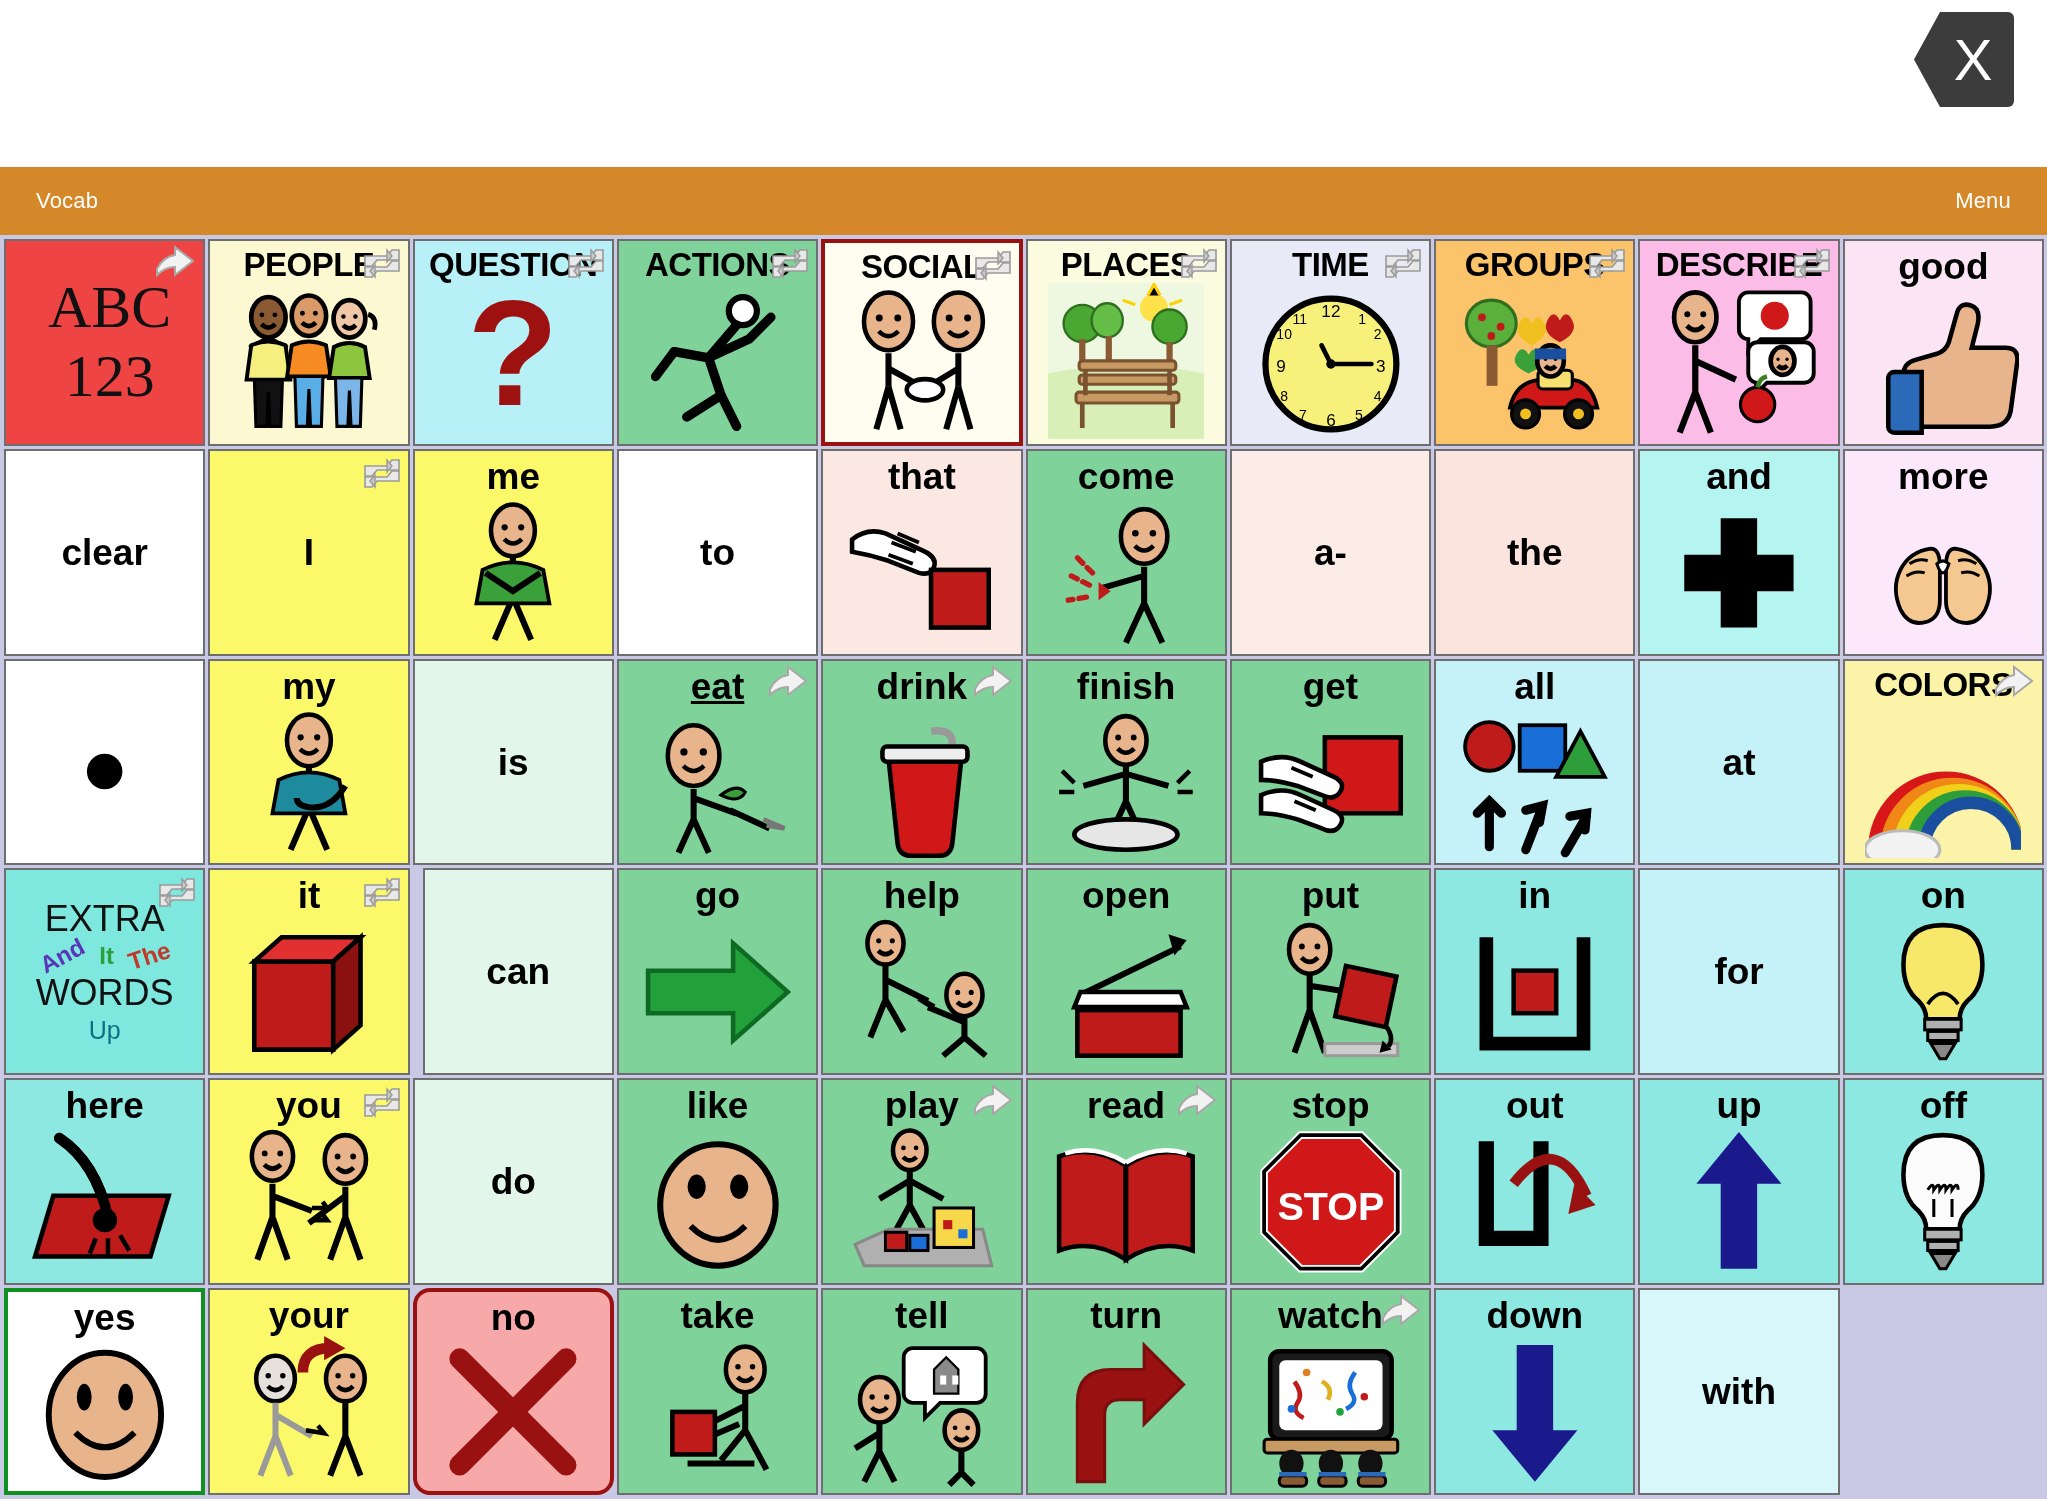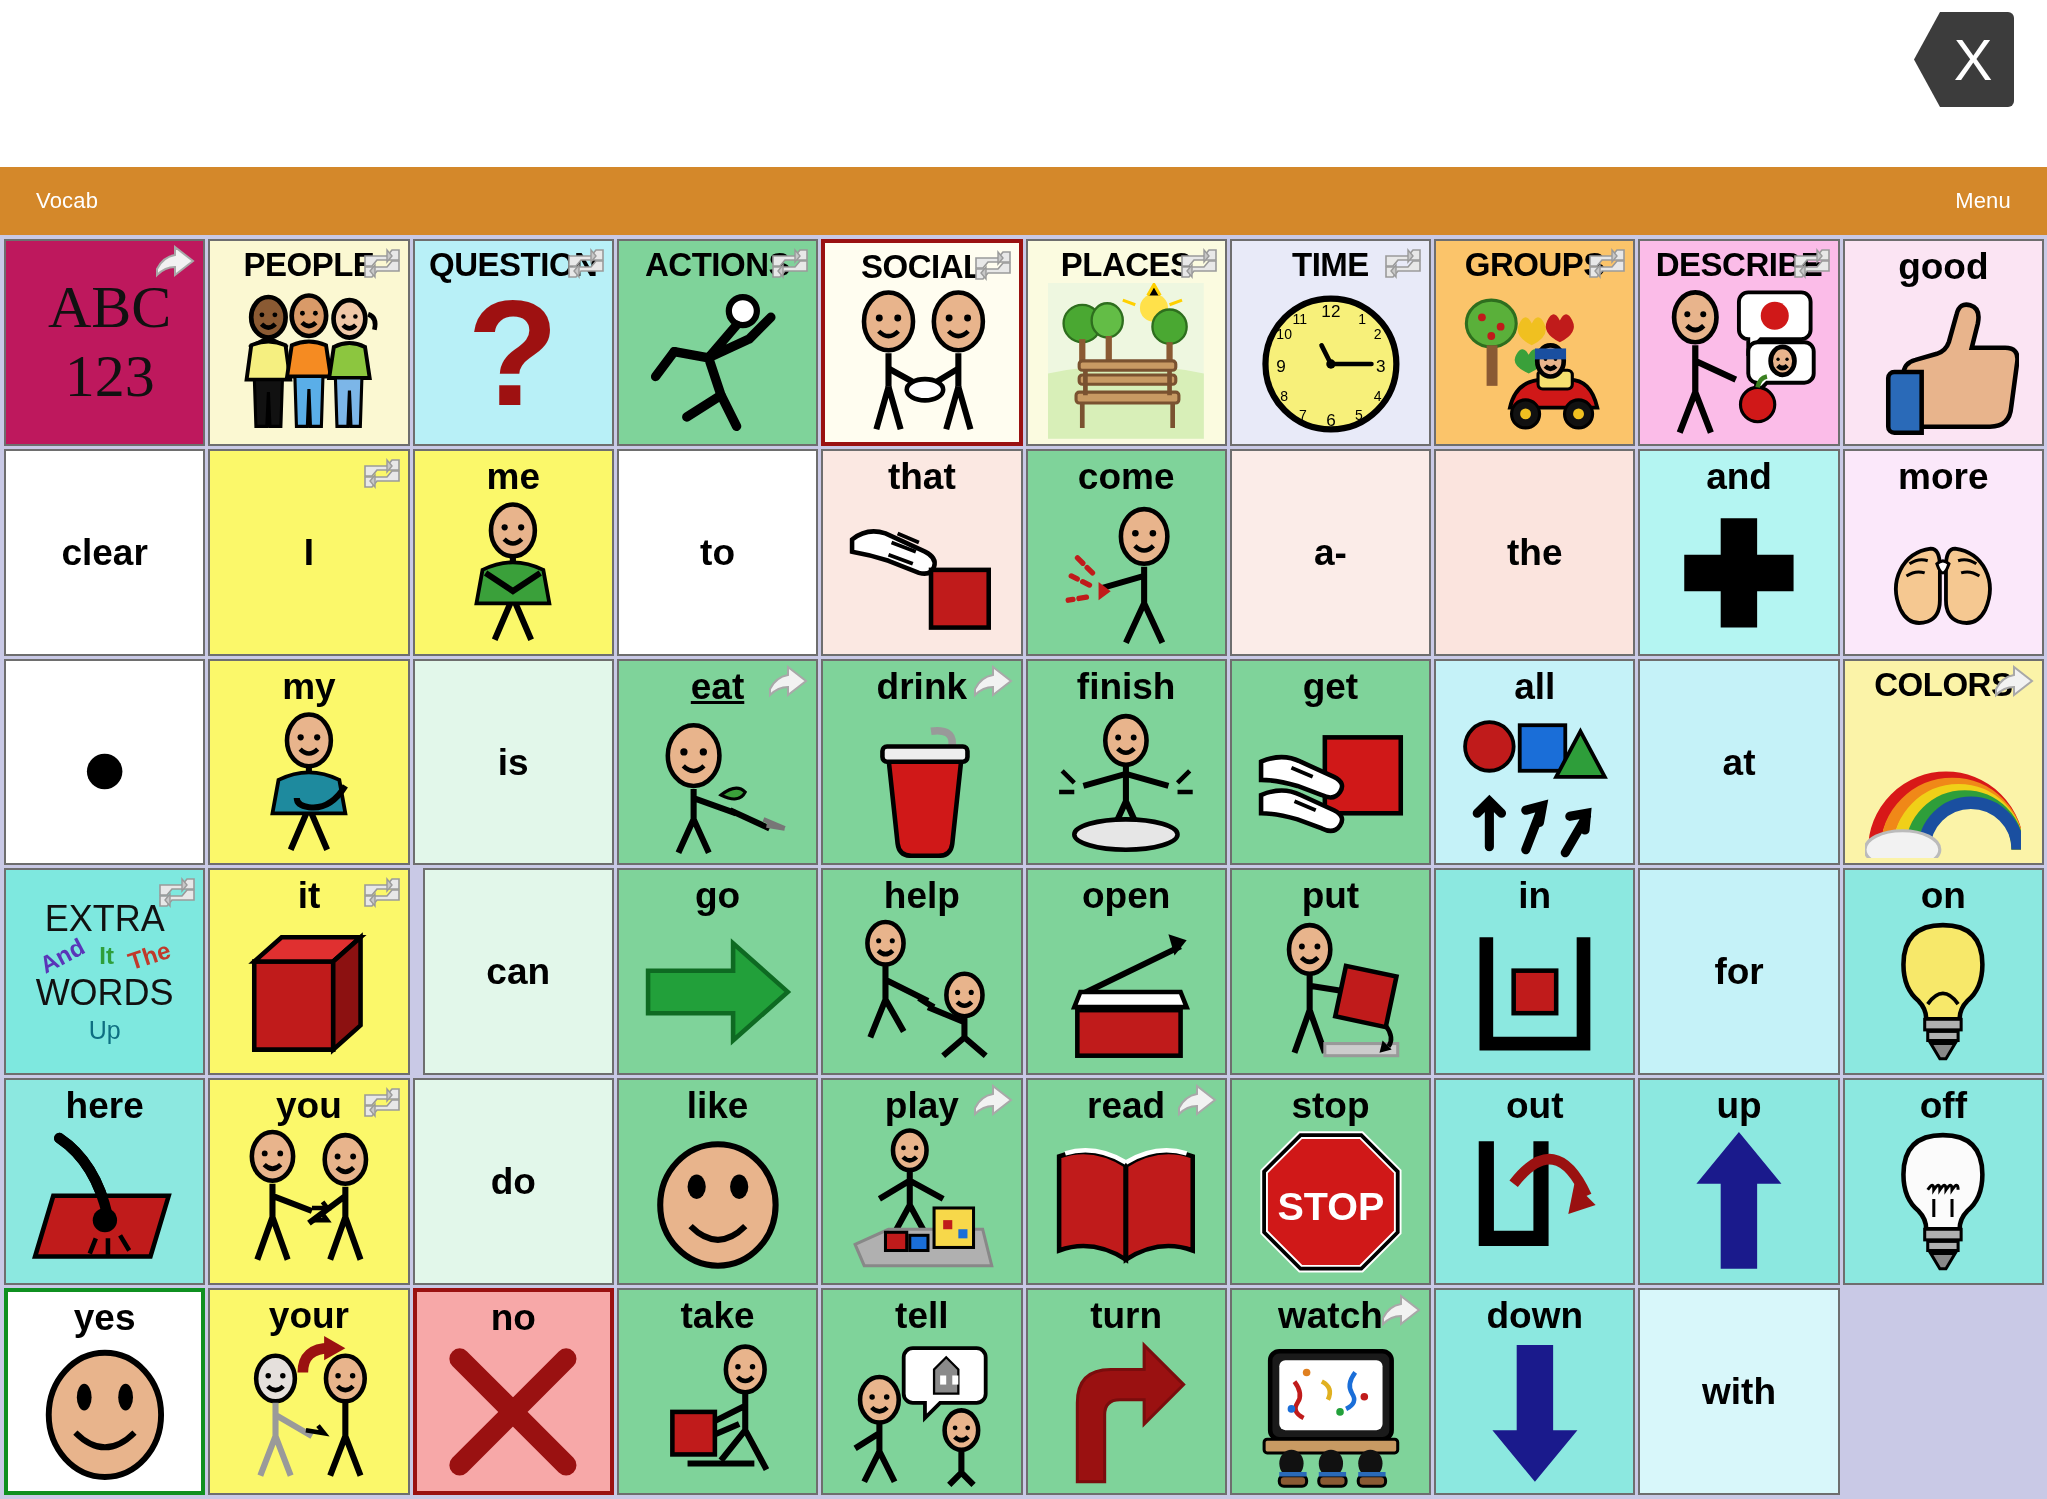--- a/index.html
+++ b/index.html
@@ -99,21 +99,21 @@
       <span>X</span>
     </div>
   </div>
 
   <div class="menubar">
     <span>Vocab</span>
     <span>Menu</span>
   </div>
 
   <div class="grid" id="grid">
-      <div class="cell cat" style="background: #be185d; padding-left: 10px;">
+      <div class="cell cat" style="background: #ef4444; padding-left: 10px;">
         <div class="navicon arrow"><svg viewBox="0 0 44 40">
             <path d="M4 24 q6 -12 18 -14 v-8 l18 14 l-18 14 v-8 q-10 0 -18 8z" fill="#f2f2f2" stroke="#a8a8a8" stroke-width="2"></path>
           </svg></div>
         <div style="flex: 1 1 0%; display: flex; flex-direction: column; align-items: center; justify-content: center; font-family: &quot;Liberation Serif&quot;, serif; font-size: 60px; line-height: 1.15; color: rgb(17, 17, 17);">
           <div>ABC</div>
           <div>123</div>
         </div>
       </div>
       <div class="cell cat" style="background: rgb(251, 248, 210);">
         <div class="navicon link"><svg viewBox="0 0 40 36">
@@ -812,21 +812,21 @@
             <circle cx="69.2" cy="26.2" r="1.7999999999999998" fill="#000"></circle>
             <circle cx="78.8" cy="26.2" r="1.7999999999999998" fill="#000"></circle>
             <path d="M68.9 33.1 Q74 38.2 79.1 33.1" stroke="#000" stroke-width="3" fill="none"></path>
             <path d="M74 44 v22 M74 66 L64 92 M74 66 L84 92" stroke="#000" stroke-width="4" fill="none"></path>
             <path d="M48 62 l12 2 l-4 -5" stroke="#000" stroke-width="3" fill="none"></path>
             <path d="M46 24 q0 -16 18 -16" stroke="#9a1111" stroke-width="7" fill="none"></path>
             <path d="M60 0 l14 8 l-14 8z" fill="#9a1111"></path>
           </svg>
         </div>
       </div>
-      <div class="cell b-red" style="background: rgb(247, 168, 168);">
+      <div class="cell b-red" style="background: rgb(247, 168, 168); border-radius: 17px;">
         <div class="lbl">no</div>
         <div class="art">
           <svg viewBox="0 0 100 100" xmlns="http://www.w3.org/2000/svg">
             <path d="M14 14 L86 86 M86 14 L14 86" stroke="#9a1111" stroke-width="14" stroke-linecap="round"></path>
           </svg>
         </div>
       </div>
       <div class="cell" style="background: rgb(127, 211, 154);">
         <div class="lbl">take</div>
         <div class="art">

